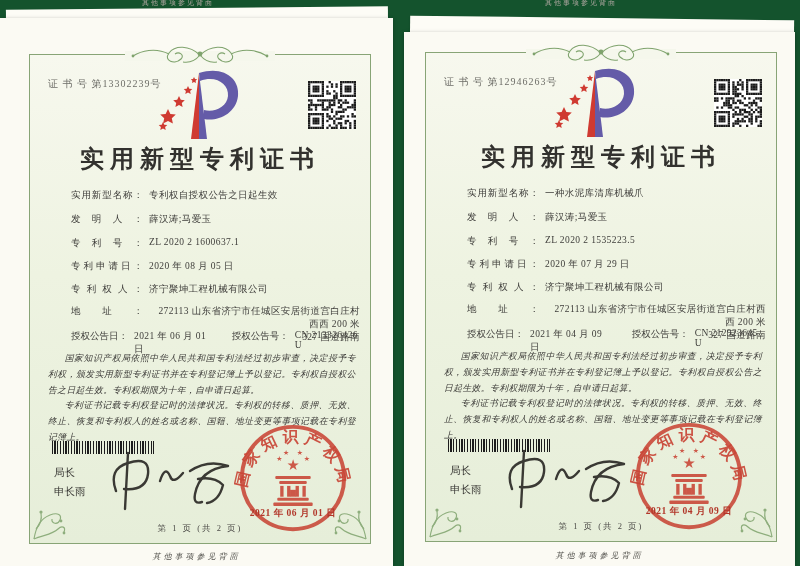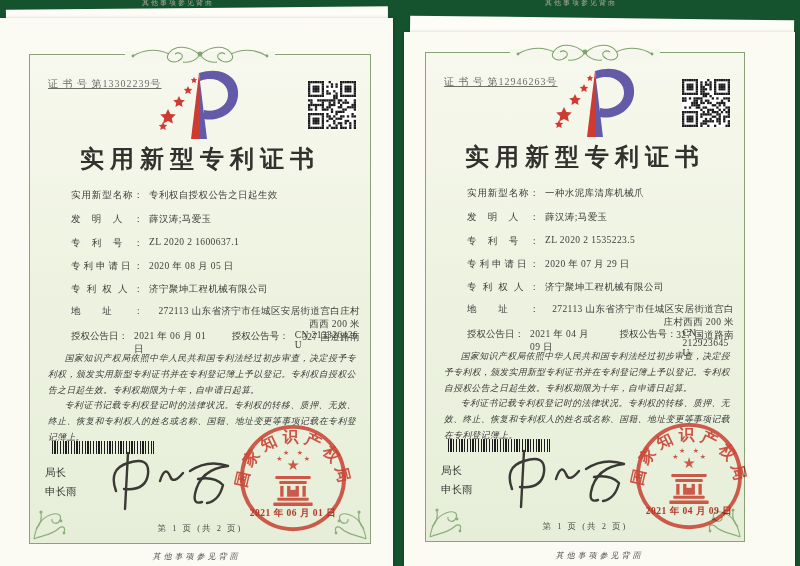--- a/index.html
+++ b/index.html
@@ -16,28 +16,28 @@
   .backsheet-l { left:6px; top:8px; width:382px; height:26px; transform:rotate(-0.5deg); }
   .backsheet-r { left:410px; top:18px; width:384px; height:30px; transform:rotate(0.7deg); }
 
   .page { position:absolute; background:#fbfaf3; box-shadow:0 1px 4px rgba(0,0,0,.28); }
   .page-left  { left:0;   top:18px; width:393px; height:548px; }
   .page-right { left:404px; top:32px; width:391px; height:534px; }
 
   .frame { position:absolute; border:1.5px solid #88a476;
            background:linear-gradient(180deg,#f7f8ee 0%,#eef3e1 45%,#e6eed9 100%); }
   .page-left  .frame { left:29px; top:36px; width:342px; height:490px; }
-  .page-right .frame { left:21px; top:20px; width:320px; height:490px; }
+  .page-right .frame { left:21px; top:20px; width:352px; height:490px; }
 
   .ornament-top { position:absolute; left:50%; transform:translateX(-50%); top:-14px; }
   .corner { position:absolute; bottom:2px; opacity:.85; }
   .corner-l { left:2px; }
   .corner-r { right:2px; transform:scaleX(-1); }
 
-  .cert-no { position:absolute; left:18px; top:22px; font-size:10px; color:#6e6e68; letter-spacing:1px;text-decoration:underline; }
+  .cert-no { position:absolute; left:18px; top:22px; font-size:10px; color:#6e6e68; letter-spacing:1px; }
 
   .logo { position:absolute; left:120px; top:10px; }
 
   .qr { position:absolute; right:14px; top:26px; width:48px; height:48px; }
 
   .title { position:absolute; top:88px; left:0; width:100%; text-align:center;
            font-size:24px; font-weight:bold; color:#32312e; letter-spacing:6px; }
 
   .fields { position:absolute; top:134px; left:18px; right:10px; font-size:9.5px; color:#3e3d3a; }
   .row { position:absolute; left:0; right:0; display:flex; align-items:flex-start;margin-left:23px; }
@@ -50,21 +50,21 @@
   .lbl-n { display:inline-block; white-space:nowrap; }
 
   .paras { position:absolute; top:296px; left:18px; right:14px; font-size:8.8px; line-height:1.8;
            color:#3c3b38; font-style:italic; letter-spacing:.4px; text-align:justify; }
   .paras p { text-indent:1.9em; }
 
   .barcode { position:absolute; left:22px; top:386px; width:102px; height:13px;
     background:repeating-linear-gradient(90deg,#1d1d1d 0 1px,transparent 1px 2px,#1d1d1d 2px 4px,
       transparent 4px 5px,#1d1d1d 5px 6px,transparent 6px 8px,#1d1d1d 8px 8.6px,transparent 8.6px 11px); }
 
-  .director { position:absolute; left:15px; top:408px; font-size:10.5px; color:#33322f; line-height:1.8;
+  .director { position:absolute; left:24px; top:408px; font-size:10.5px; color:#33322f; line-height:1.8;
               font-family:"Liberation Sans","DejaVu Sans",sans-serif; }
   .signature { position:absolute; left:64px; top:392px; opacity:.88; }
 
   .seal { position:absolute; left:204px; top:366px; width:118px; height:118px; mix-blend-mode:multiply; }
   .seal-date { position:absolute; left:0; top:86px; width:100%; text-align:center; color:#c53b31;
                font-size:9.5px; font-weight:bold; letter-spacing:.5px; }
 
   .page-num { position:absolute; top:468px; left:0; width:100%; text-align:center;
               font-size:8.5px; color:#4c4b47; letter-spacing:2px; }
 

